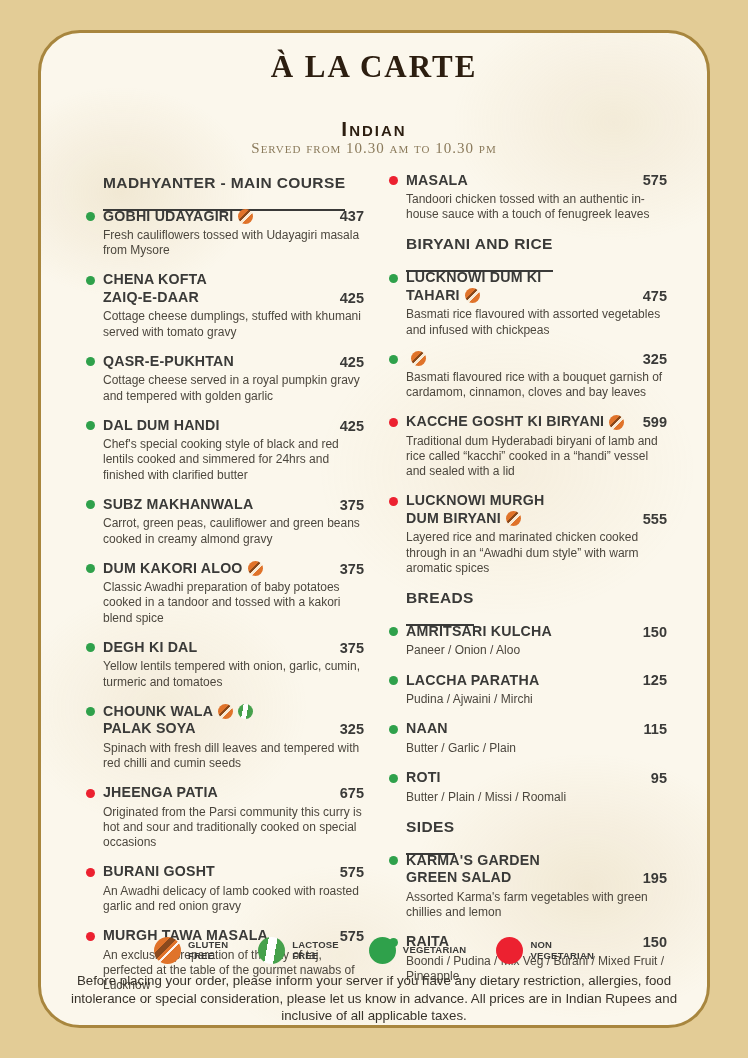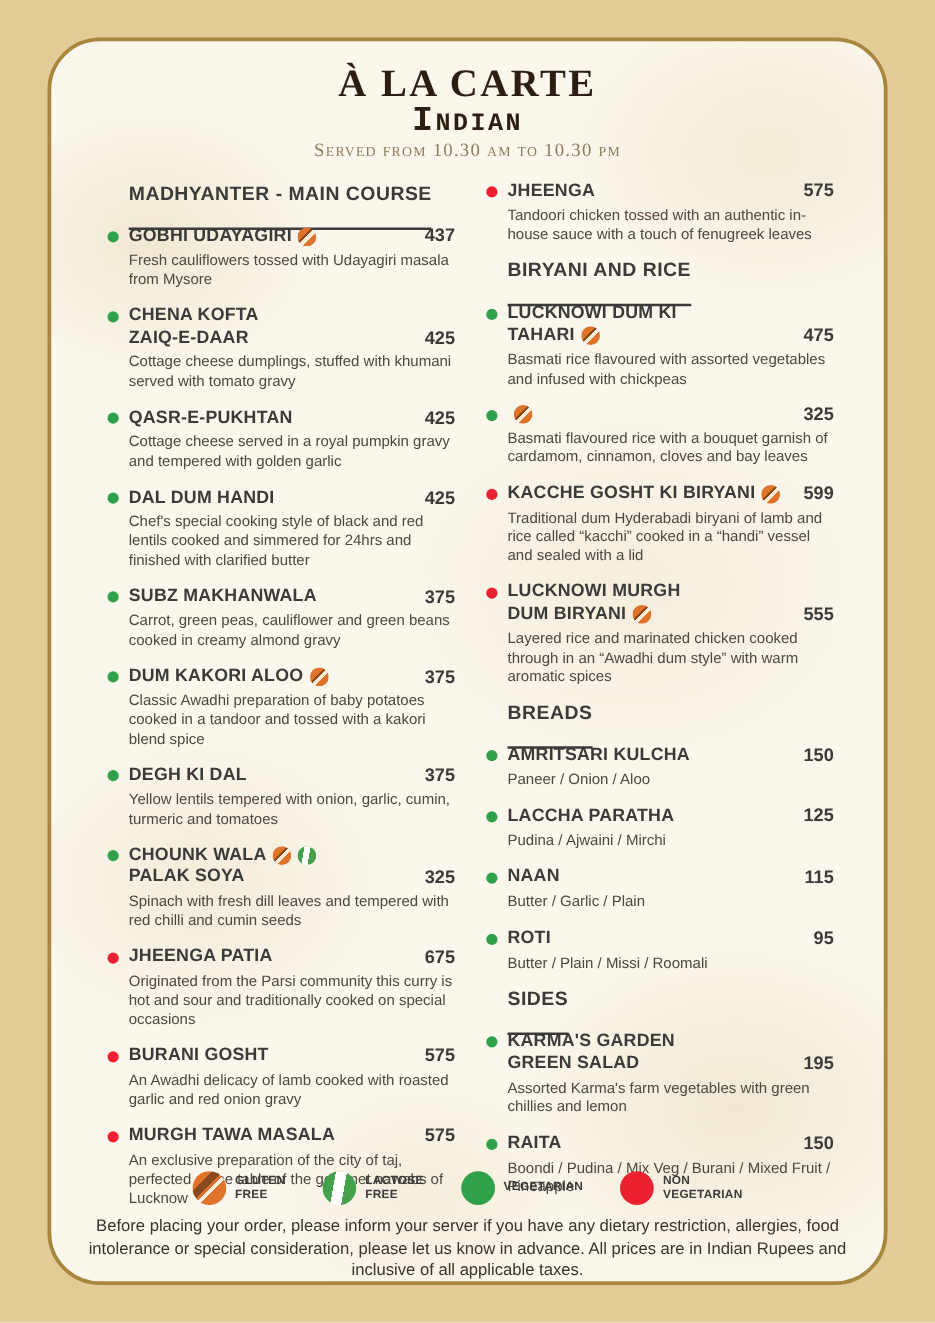--- a/index.html
+++ b/index.html
@@ -23,22 +23,22 @@
       radial-gradient(210px 170px at 18% 68%, rgba(205,175,115,.14), transparent 70%),
       radial-gradient(250px 190px at 82% 86%, rgba(200,168,105,.18), transparent 70%),
       radial-gradient(170px 130px at 45% 93%, rgba(205,175,115,.12), transparent 70%);
   }
   .header { text-align:center; padding-top:18px; position:relative; }
   .title {
     font-family:"Liberation Serif", serif; font-size:31px; line-height:1.05;
     letter-spacing:2px; color:#2c1e10; font-weight:700;
   }
   .cuisine {
-    font-family:Liberation Mono, monospace; font-variant:small-caps; font-size:28px;
-    line-height:1.0; letter-spacing:2px; color:#2c1e10; font-weight:700;
+    font-family:Liberation Sans, sans-serif; font-variant:small-caps; font-size:21px;
+    line-height:1.0; letter-spacing:2px; color:#2c1e10; font-weight:700;margin-top:34px;
   }
   .served {
     font-family:"Liberation Serif", serif; font-variant:small-caps; font-size:15px;
     color:#8b7b5c; letter-spacing:1px; margin-top:1px;
   }
   .cols { position:relative; display:flex; gap:42px; padding:15px 40px 0 62px; flex:1; min-height:0; }
   .col { width:261px; }
   .sec-heading { margin:2px 0 16px; }
   .sec-heading .shl {
     font-size:15.5px; font-weight:bold; letter-spacing:.4px; color:#3a3a38;
@@ -198,21 +198,21 @@
             <span class="nm">MURGH TAWA MASALA</span>
             <span class="price">575</span>
           </div>
           <div class="desc">An exclusive preparation of the city of taj, perfected at the table of the gourmet nawabs of Lucknow</div>
         </div>
       </div>
     <div class="col">
         <div class="item">
           <span class="dot nonveg"></span>
           <div class="nline">
-            <span class="nm">JHEENGA</span>
+            <span class="nm">MASALA</span>
             <span class="price">575</span>
           </div>
           <div class="desc">Tandoori chicken tossed with an authentic in-house sauce with a touch of fenugreek leaves</div>
         </div>
         <div class="sec-heading"><span class="shl">BIRYANI AND RICE</span></div>
         <div class="item">
           <span class="dot veg"></span>
           <div class="nline">
             <span class="nm">LUCKNOWI DUM KI</span>
           </div>

